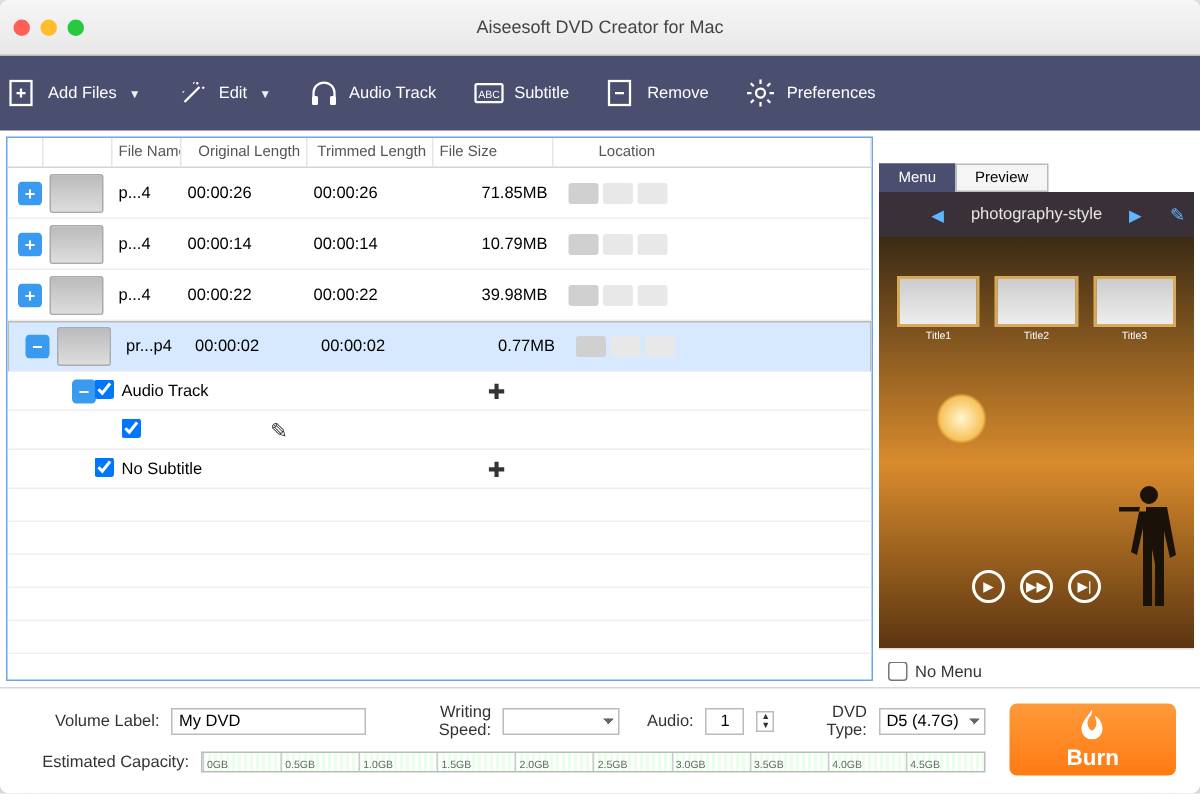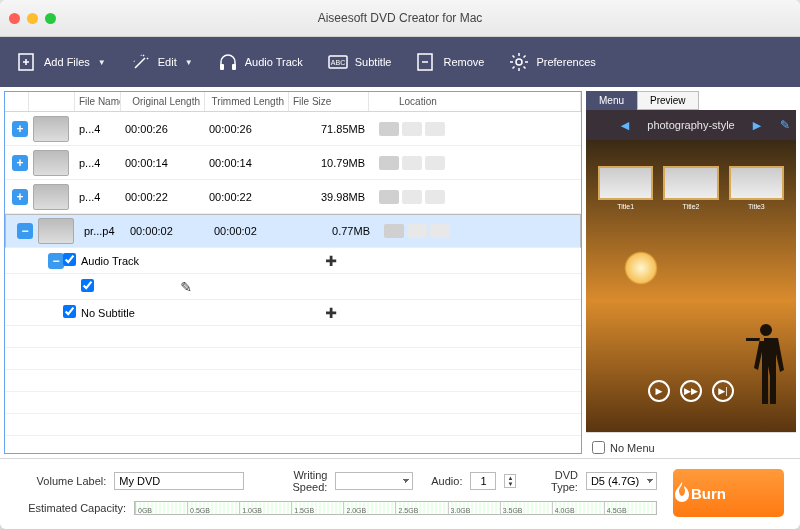--- a/index.html
+++ b/index.html
@@ -7,21 +7,21 @@
 .window { width: 800px; height: 529px; background: #fff; border-radius: 6px; box-shadow: 0 4px 30px rgba(0,0,0,.25); overflow: hidden; display: flex; flex-direction: column; }
 
 
 .titlebar { height: 37px; background: linear-gradient(#f6f6f6,#e8e8e8); border-bottom: 1px solid #d0d0d0; display: flex; align-items: center; position: relative; font-size: 12px; }
 .traffic { display: flex; gap: 7px; margin-left: 9px; }
 .dot { width: 11px; height: 11px; border-radius: 50%; }
 .dot.red { background: #ff5f56; } .dot.yellow { background: #ffbd2e; } .dot.green { background: #27c93f; }
 .titlebar .title { position: absolute; left: 0; right: 0; text-align: center; color: #444; font-size: 12px; }
 
 
-.toolbar { height: 50px; background: #4a4f70; display: flex; align-items: center; padding: 0 16px; gap: 24px; color: #fff; font-size: 11px; }
+.toolbar { height: 50px; background: #4a4f70; display: flex; align-items: center; padding: 0 4px; gap: 24px; color: #fff; font-size: 11px; }
 .tool { display: flex; align-items: center; gap: 6px; cursor: pointer; }
 .tool .ico { width: 22px; height: 22px; display: flex; align-items: center; justify-content: center; }
 .tool .caret { font-size: 8px; margin-left: 2px; opacity: .9; }
 
 
 .main { flex: 1; display: flex; border-bottom: 1px solid #d8d8d8; min-height: 0; }
 .left { flex: 1; display: flex; flex-direction: column; border: 1px solid #6aa6f0; margin: 4px; min-width: 0; }
 .left .head, .left .row { display: grid; grid-template-columns: 24px 46px 46px 84px 84px 80px 1fr; align-items: center; font-size: 11px; }
 .left .head { height: 20px; border-bottom: 1px solid #d5d5d5; color: #555; font-size: 10px; }
 .left .head > div { border-right: 1px solid #e5e5e5; padding: 0 4px; white-space: nowrap; overflow: hidden; text-overflow: ellipsis; height: 100%; display: flex; align-items: center; }
@@ -36,21 +36,21 @@
 .loc span { width: 20px; height: 14px; background: #e8e8e8; border-radius: 2px; }
 .loc span:first-child { background: #d0d0d0; }
 .subrow { display: grid; grid-template-columns: 40px 18px 18px 1fr 80px 1fr; align-items: center; height: 26px; font-size: 11px; border-bottom: 1px solid #eee; }
 .subrow .ck { width: 13px; height: 13px; }
 .subrow .action { text-align: center; font-size: 14px; color: #333; }
 .empty { height: 22px; border-bottom: 1px solid #f0f0f0; }
 
 
 .right { width: 210px; display: flex; flex-direction: column; margin: 4px 4px 4px 0; }
 .tabs { display: flex; font-size: 10px; }
-.tab { padding: 3px 12px; border: 1px solid #bbb; background: #f5f5f5; cursor: pointer; }
+.tab { padding: 3px 12px; border: 1px solid #bbb; background: #f5f5f5; cursor: pointer; margin-top: 18px; }
 .tab.active { background: #4a4f70; color: #fff; border-color: #4a4f70; }
 .preview { flex: 1; background: #2a2012; position: relative; overflow: hidden; display: flex; flex-direction: column; }
 .phead { height: 30px; background: rgba(70,60,80,.6); display: flex; align-items: center; justify-content: center; gap: 18px; color: #5fb5ff; font-size: 11px; }
 .phead .pttl { color: #e6e6e6; }
 .phead .editico { position: absolute; right: 6px; color: #5fb5ff; font-size: 12px; }
 .scene { flex: 1; position: relative; background: linear-gradient(to bottom,#3a2a14 0%,#d98b2d 55%,#5a3510 100%); }
 .sun { position: absolute; top: 38%; left: 18%; width: 34px; height: 34px; background: radial-gradient(circle,#fff6d0,#f7c25a 60%,transparent 70%); border-radius: 50%; }
 .person { position: absolute; right: 8px; bottom: 28px; width: 44px; height: 90px; }
 .frames { position: absolute; top: 26px; left: 12px; right: 12px; display: flex; justify-content: space-between; gap: 10px; }
 .frame { flex: 1; }
@@ -63,21 +63,21 @@
 
 .bottom { padding: 10px 16px 12px; font-size: 11px; color: #333; display: flex; gap: 16px; }
 .bcol { flex: 1; display: flex; flex-direction: column; gap: 8px; }
 .brow { display: flex; align-items: center; gap: 8px; }
 .brow label { width: 110px; text-align: right; color: #333; }
 .sel, .inp { border: 1px solid #bbb; background: #fff; font-size: 11px; height: 18px; padding: 0 4px; }
 .sel { appearance: none; padding-right: 16px; background-image: linear-gradient(45deg,transparent 50%,#666 50%),linear-gradient(-45deg,transparent 50%,#666 50%); background-position: right 6px center,right 3px center; background-size: 4px 4px; background-repeat: no-repeat; }
 .capbar { flex: 1; height: 14px; border: 1px solid #bbb; background: repeating-linear-gradient(to right,#e8ffe8 0,#e8ffe8 2px,#fff 2px,#fff 4px); position: relative; }
 .capbar .ticks { position: absolute; inset: 0; display: flex; }
 .capbar .ticks span { flex: 1; font-size: 7px; color: #666; border-left: 1px solid #ccc; padding-left: 2px; display: flex; align-items: flex-end; }
-.burn { width: 118px; height: 48px; background: linear-gradient(#ff9a3a,#ff7a12); border-radius: 5px; color: #fff; display: flex; align-items: center; justify-content: flex-start; gap: 0; font-size: 15px; font-weight: 600; cursor: pointer; align-self: center; }
+.burn { width: 118px; height: 48px; background: linear-gradient(#ff9a3a,#ff7a12); border-radius: 5px; color: #fff; display: flex; align-items: center; justify-content: center; gap: 0; font-size: 15px; font-weight: 600; cursor: pointer; align-self: center; flex-direction: column; }
 .stepper { display: inline-flex; flex-direction: column; font-size: 6px; line-height: 6px; border: 1px solid #bbb; }
 .stepper span { padding: 0 2px; cursor: pointer; }
 </style>
 </head>
 <body>
 
 <div class="window">
 
   <div class="titlebar">
     <div class="traffic">

